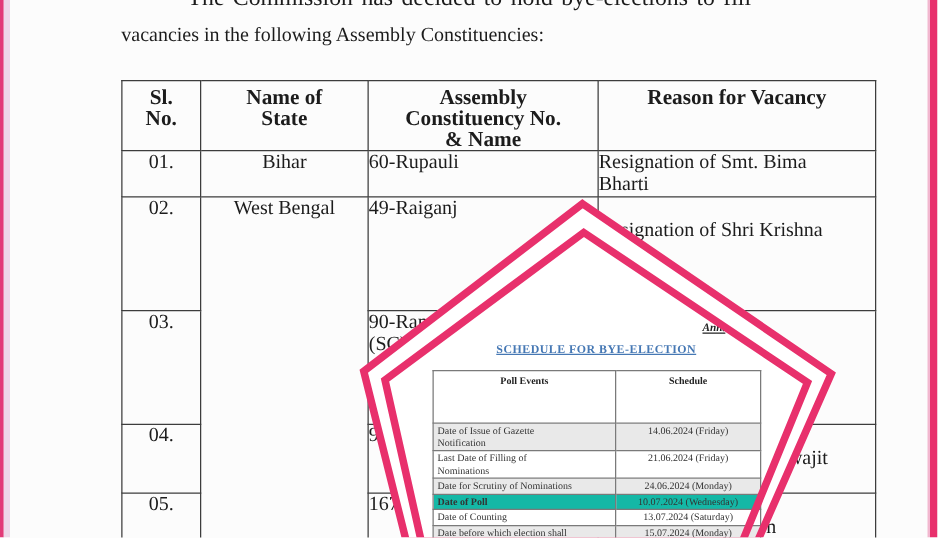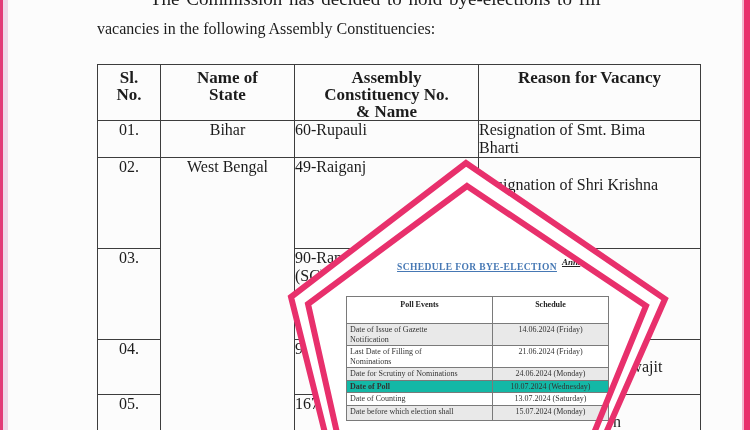--- a/index.html
+++ b/index.html
@@ -28,34 +28,34 @@
   .off10{margin-left:10px;} .off24{margin-left:24px;} .off90{margin-left:90px;}
   .off120{margin-left:120px;} .off134{margin-left:134px;}
   tr.hdr{height:53px;} tr.r37{height:37px;} tr.r36{height:36px;} tr.r35{height:35px;}
   
   .ovl{position:absolute;inset:0;pointer-events:none;}
   .z5{z-index:5;} .z7{z-index:7;}
   
   .inset{position:absolute;inset:0;z-index:6;}
   .annex{position:absolute;left:562px;top:257px;font-size:9px;font-weight:bold;font-style:italic;text-decoration:underline;color:#222;}
   .sched-head{
-    position:absolute;left:347px;top:262px;width:260px;text-align:center;
+    position:absolute;left:347px;top:275px;width:260px;text-align:center;
     font-size:9.5px;font-weight:bold;letter-spacing:.4px;color:#4678b4;text-decoration:underline;
     font-family:"Liberation Serif","DejaVu Serif",serif;
   }
   table.st{
     position:absolute;left:346px;top:296px;border-collapse:collapse;table-layout:fixed;
     width:262px;font-size:8px;color:#333;background:#fff;
   }
   table.st th,table.st td{border:1px solid #7a7a7a;padding:1px 3px;line-height:9.5px;vertical-align:top;overflow:hidden;}
   table.st th{font-weight:bold;color:#222;text-align:center;padding-top:3px;}
   .c-event{width:146px;} .c-sched{width:116px;}
   td.ev{text-align:left;white-space:pre-line;}
   td.sc{text-align:center;}
-  tr.h27{height:27px;padding-left:32px;} tr.h21{height:21px;} tr.h20{height:20px;} tr.h11{height:11px;} tr.h15{height:15px;}
+  tr.h27{height:42px;padding-left:32px;} tr.h21{height:21px;} tr.h20{height:20px;} tr.h11{height:11px;} tr.h15{height:15px;}
   tr.bg-gray td{background:#e9e9e9;}
   tr.bg-blue td{background:#14b8a6;}
   td.bold{font-weight:bold;}
   
   .edge{position:absolute;top:0;height:430px;z-index:9;}
   .e-l1{left:0;width:3px;background:#e23a78;}
   .e-l2{left:3px;width:5px;background:#eed7e9;}
   .e-r1{left:742px;width:2px;background:#f2b7cf;}
   .e-r2{left:744px;width:6px;background:#e8306c;}
 </style>

